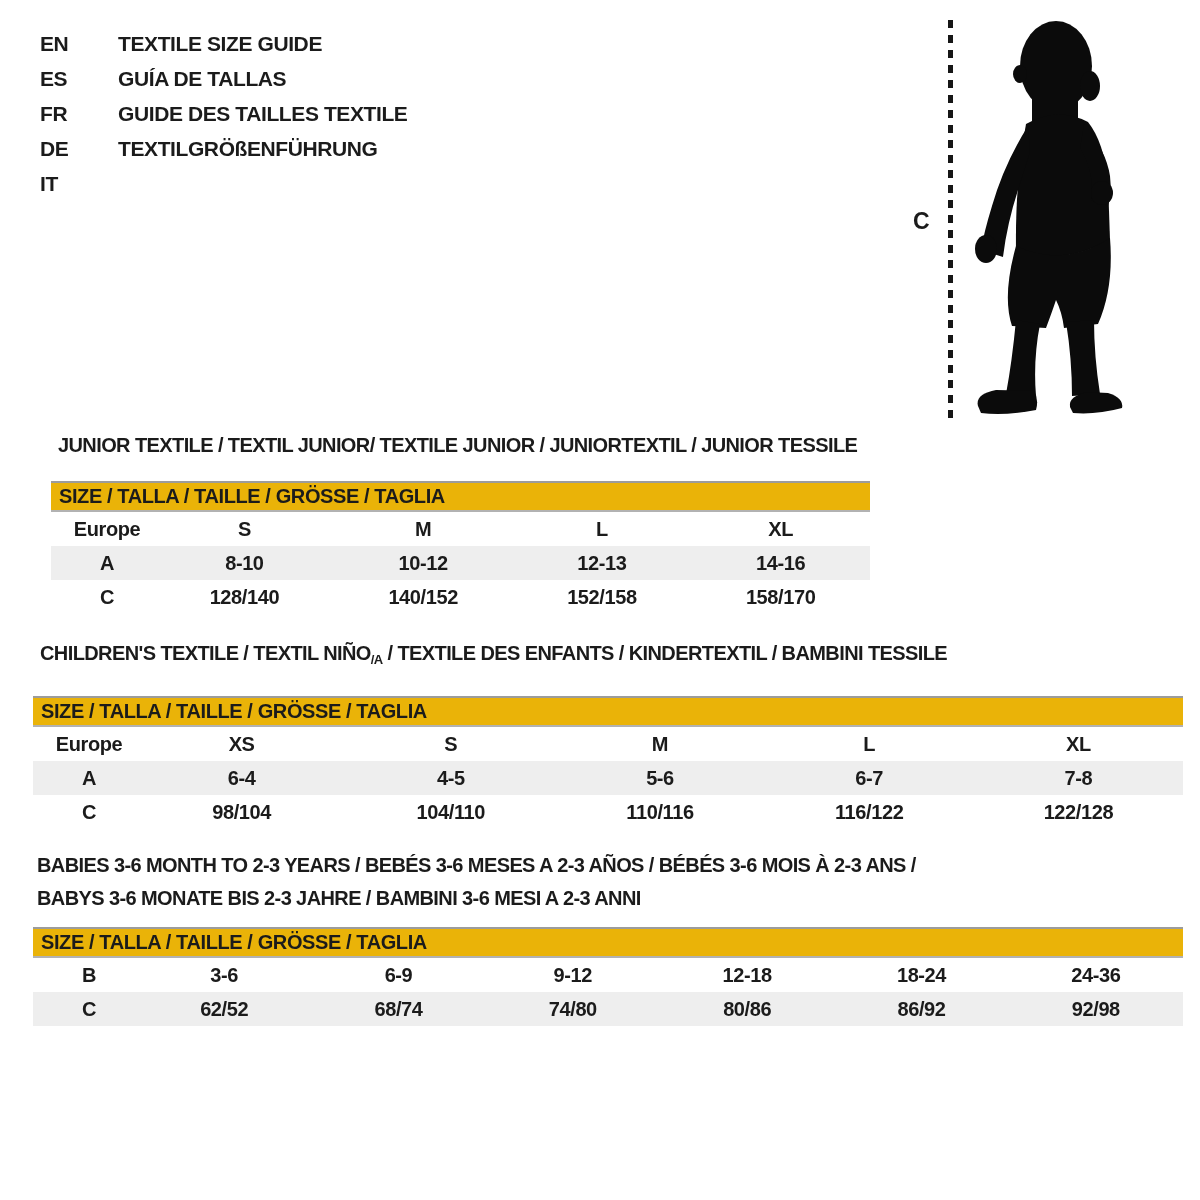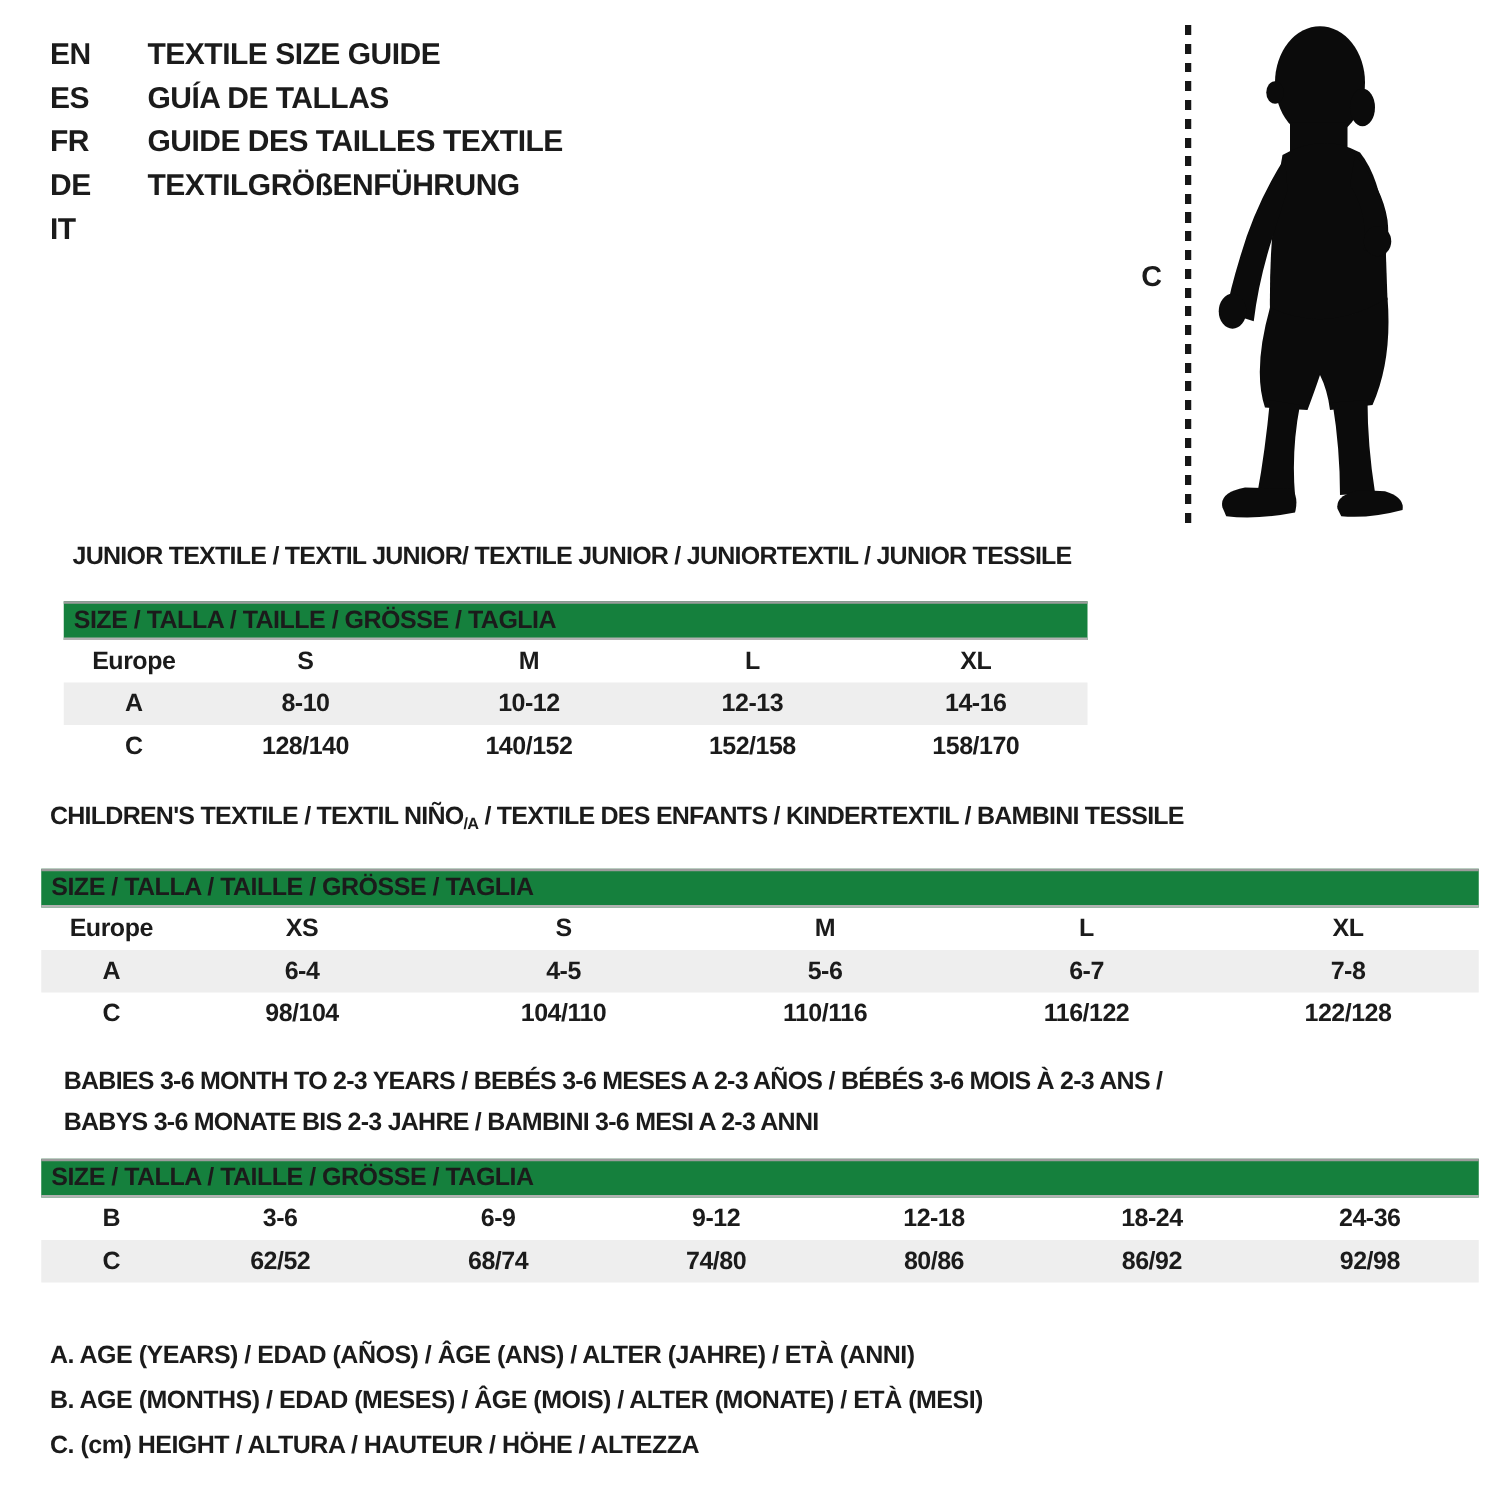--- a/index.html
+++ b/index.html
@@ -9,44 +9,44 @@
     background:#ffffff;
     font-family:"Liberation Sans", sans-serif;
     font-weight:700;
     color:#1b1b1b;
     letter-spacing:-0.4px;
   }
   .page { position:relative; width:1200px; height:1200px; overflow:hidden; background:#fff; }
 
   
   .languages { position:absolute; left:40px; top:26px; }
-  .lang-row { display:flex; height:35px; align-items:center; font-size:24px; }
+  .lang-row { display:flex; height:35px; align-items:center; font-size:21px; }
   .lang-code { width:78px; }
 
   
   .measure-line {
     position:absolute; left:948px; top:20px; width:5px; height:400px;
     background:repeating-linear-gradient(to bottom, #161616 0 8px, transparent 8px 15px);
   }
   .c-label { position:absolute; left:913px; top:208px; font-size:23px; }
   .toddler { position:absolute; left:968px; top:14px; }
 
   
   .sec { position:absolute; }
   .sec-junior   { left:51px; top:434px; width:819px; }
   .sec-children { left:33px; top:642px; width:1150px; }
   .sec-babies   { left:33px; top:849px; width:1150px; }
 
   .tbl-title { font-size:20px; line-height:22px; margin:0 0 25px 7px; letter-spacing:-0.6px; white-space:nowrap; }
-  .babies-title { font-size:20px; line-height:33px; margin:0 0 12px 18px; letter-spacing:-0.6px; white-space:nowrap; }
+  .babies-title { font-size:20px; line-height:33px; margin:0 0 12px 4px; letter-spacing:-0.6px; white-space:nowrap; }
   .sub { font-size:13px; vertical-align:-4px; }
 
   .size-bar {
     height:31px; box-sizing:border-box;
-    background:#15803d;
+    background:#eab308;
     border-top:2px solid #9c9c9c;
     border-bottom:2px solid #b2b2b2;
     line-height:27px; padding-left:8px; font-size:20px;
   }
   .trow { display:grid; height:34px; align-items:center; font-size:20px; }
   .cols4 { grid-template-columns:104px repeat(4,1fr); }
   .cols5 { grid-template-columns:104px repeat(5,1fr); }
   .cols6 { grid-template-columns:104px repeat(6,1fr); }
   .cell { text-align:center; }
   .label-cell { text-align:center; padding-left:8px; }
@@ -183,19 +183,14 @@
         <span class="cell">62/52</span>
         <span class="cell">68/74</span>
         <span class="cell">74/80</span>
         <span class="cell">80/86</span>
         <span class="cell">86/92</span>
         <span class="cell">92/98</span>
       </div>
     </div>
   </div>
 
-  <div class="legend">
-    <div>A. AGE (YEARS) / EDAD (AÑOS) / ÂGE (ANS) / ALTER (JAHRE) / ETÀ (ANNI)</div>
-    <div>B. AGE (MONTHS) / EDAD (MESES) / ÂGE (MOIS) / ALTER (MONATE) / ETÀ (MESI)</div>
-    <div>C. (cm) HEIGHT / ALTURA / HAUTEUR / HÖHE / ALTEZZA</div>
-  </div>
 
 </div>
 
 </body></html>

